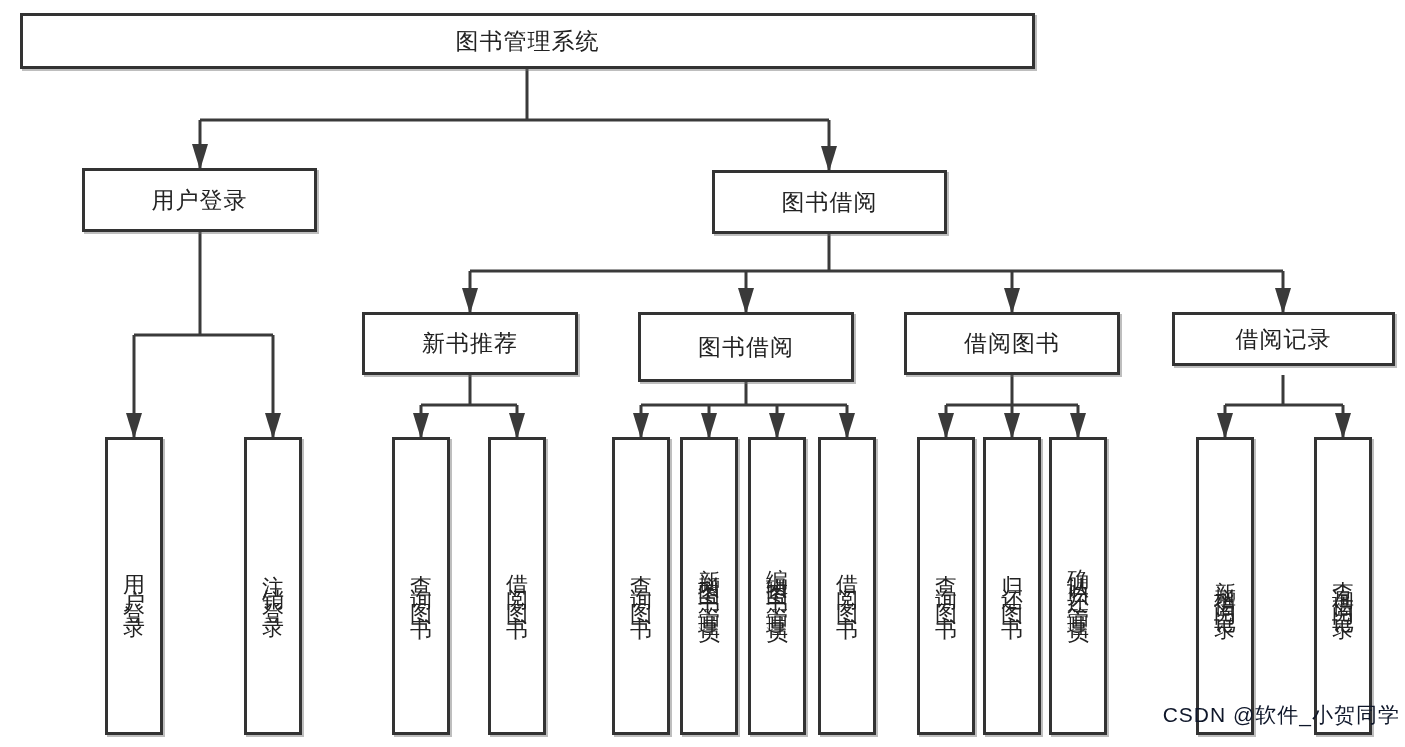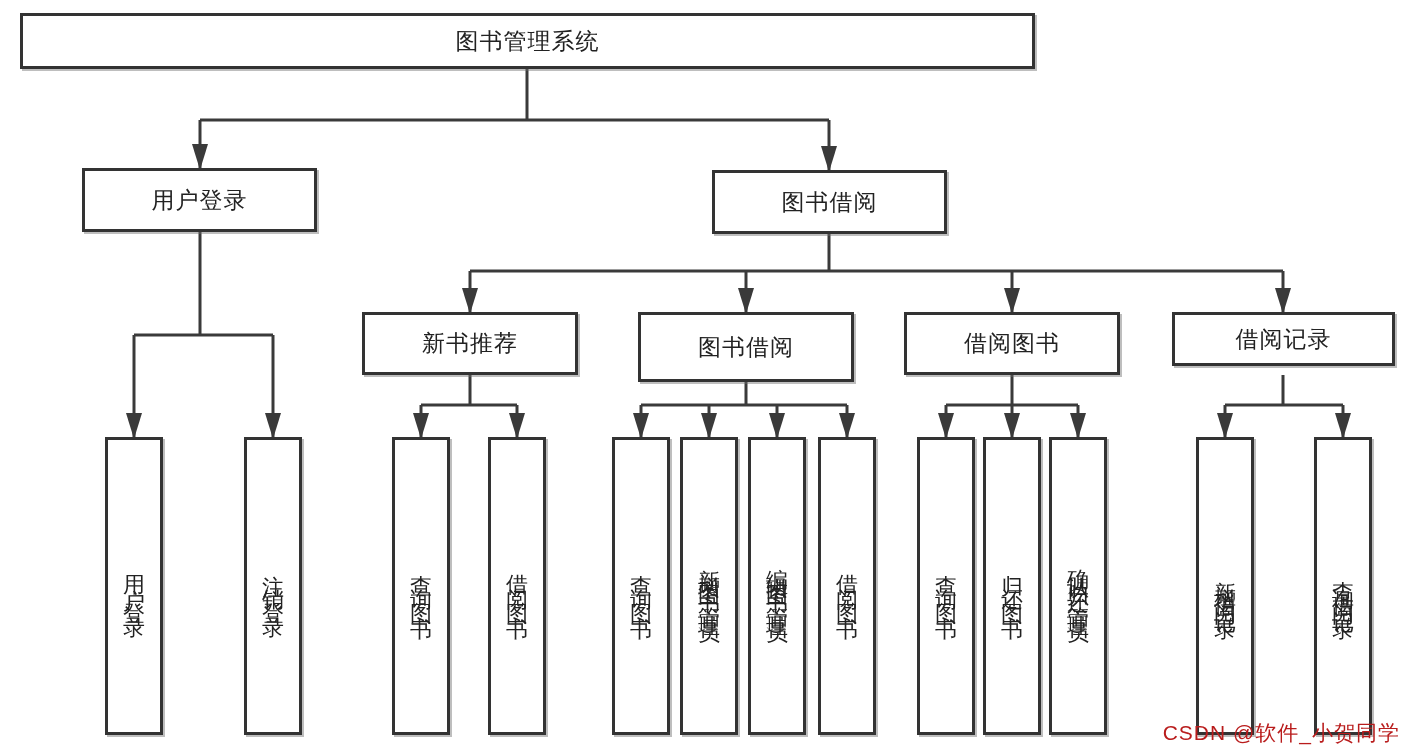--- a/index.html
+++ b/index.html
@@ -29,23 +29,23 @@
   .v-node span{
     writing-mode:vertical-rl;
     text-orientation:mixed;
     font-size:22px;
     line-height:1;
   }
   .ls-wide span{letter-spacing:0.65em;}
   .ls-tight span{letter-spacing:0.35em;}
   .watermark{
     position:absolute;
-    right:5px;bottom:0;
+    right:5px;bottom:18px;
     font-size:21px;
-    color:#b91c1c;
+    color:#0f172a;
     letter-spacing:1px;
     white-space:nowrap;
     z-index:5;
   }
 </style>
 </head>
 <body>
 
 <div class="canvas">
 

